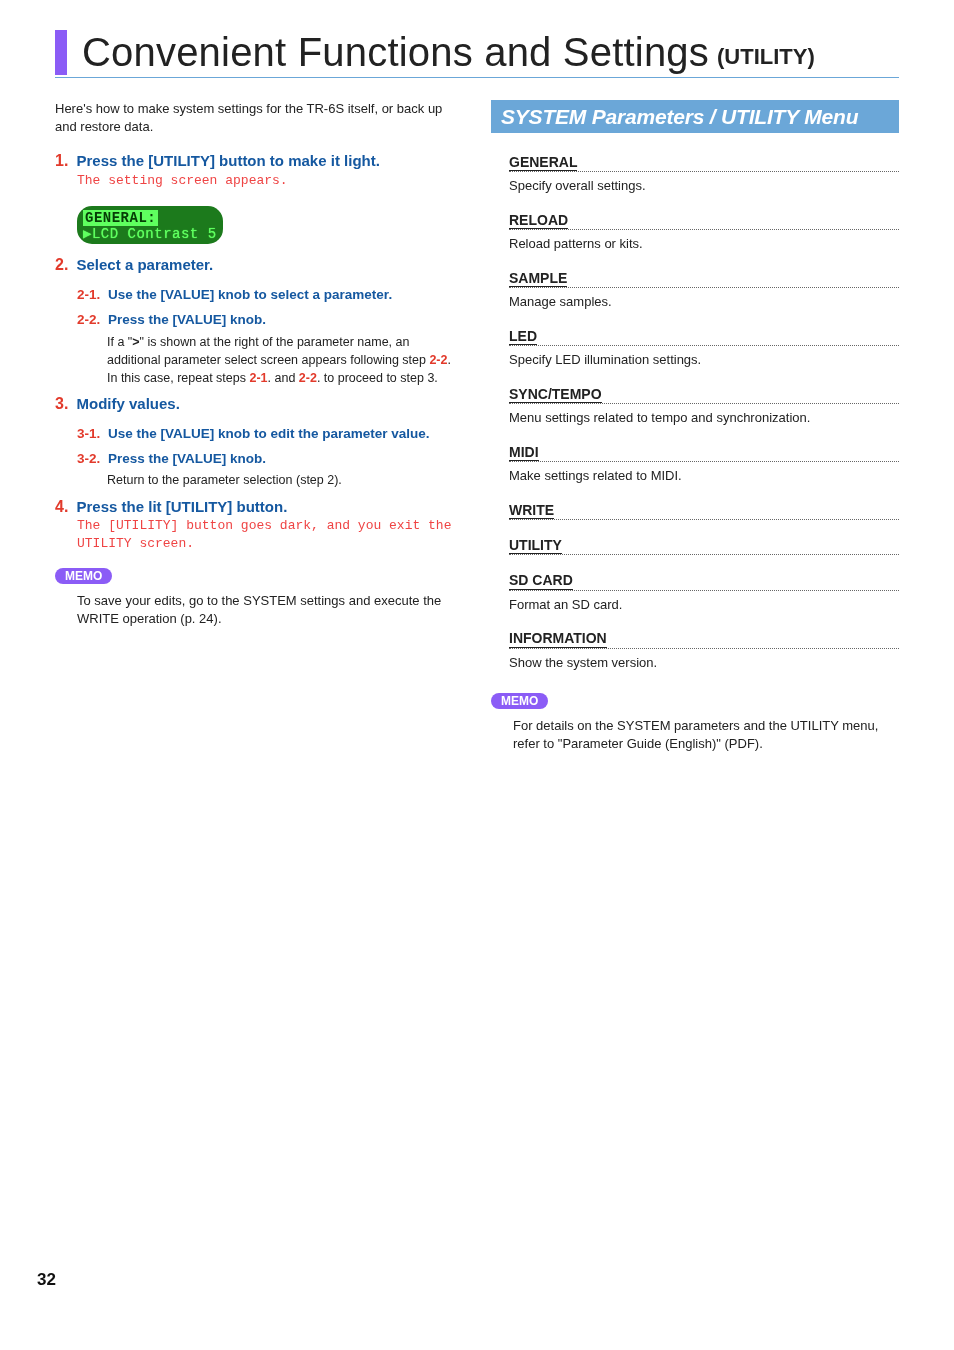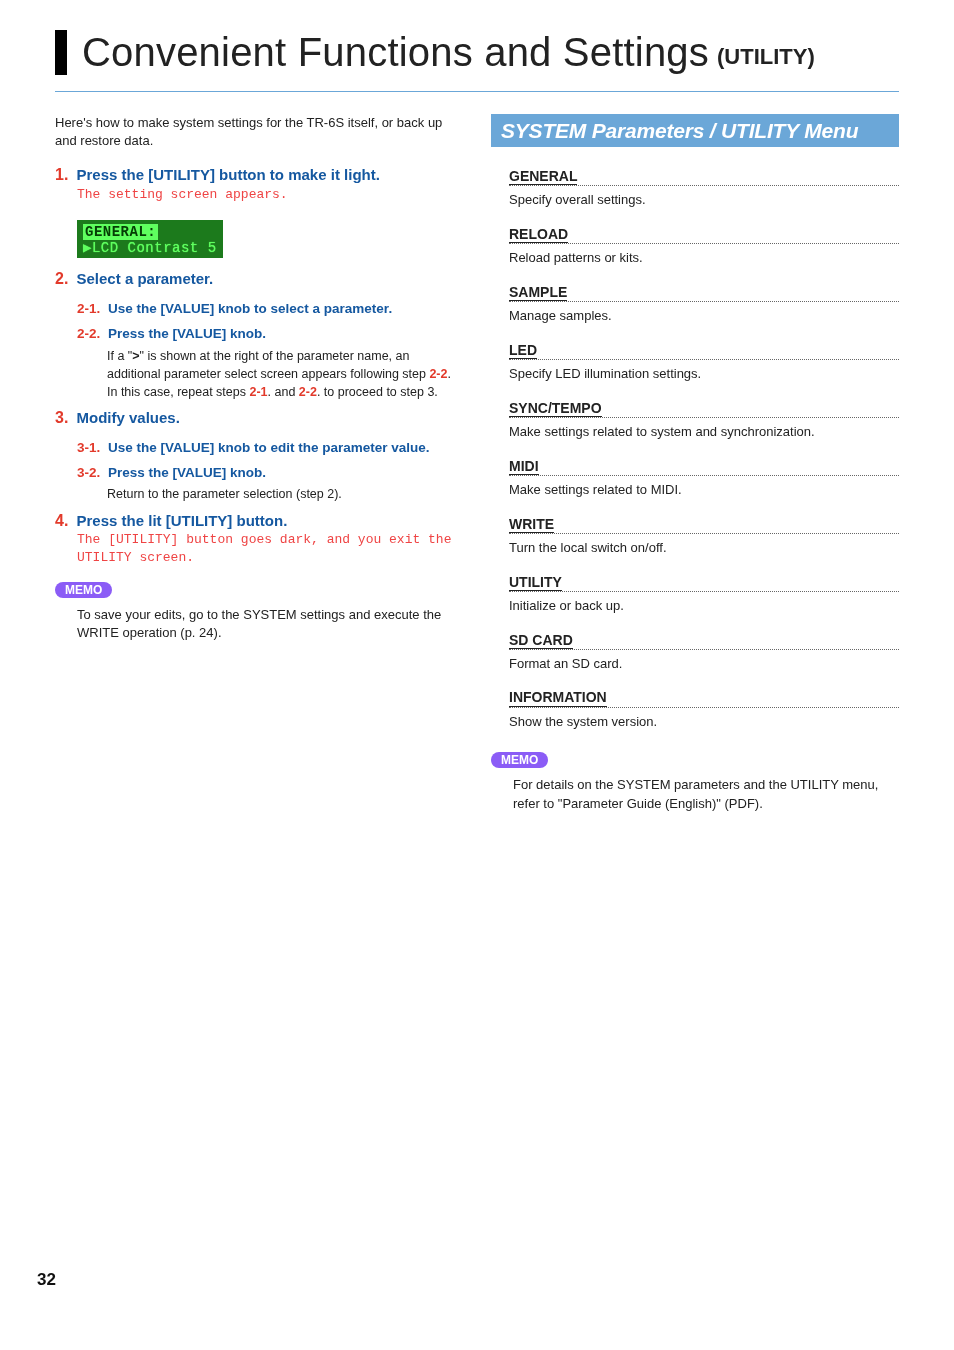--- a/index.html
+++ b/index.html
@@ -10,23 +10,23 @@
     height: 1350px;
     position: relative;
     color: #222;
   }
   .page {
     padding: 30px 55px 0 55px;
   }
   .title-row {
     display: flex;
     align-items: flex-end;
-    border-left: 12px solid #000000;
+    border-left: 12px solid #8b5cf6;
     padding-left: 15px;
-    margin-bottom: 16px;
+    margin-bottom: 2px;
   }
   .title-main {
     font-size: 40px;
     font-weight: 400;
     color: #222;
     letter-spacing: 0.2px;
   }
   .title-sub {
     font-size: 22px;
     font-weight: 600;
@@ -79,20 +79,21 @@
     background: #1c7a1c;
     color: #5fff5f;
     font-family: "Courier New", monospace;
     font-size: 14px;
     line-height: 1.15;
     padding: 4px 6px 2px 6px;
     display: inline-block;
     margin: 6px 0 10px 22px;
     letter-spacing: 0.5px;
     text-shadow: 0 0 1px #5fff5f;
+    border-radius: 15px;
   }
   .lcd-line1 { background: #5fff5f; color: #053d05; display:inline-block; padding: 0 2px; font-weight:bold;}
   .substep {
     margin-left: 22px;
     margin-bottom: 6px;
   }
   .substep-head {
     font-size: 13.5px;
     font-weight: 700;
     color: #1558a0;
@@ -284,33 +285,31 @@
           <div class="param-item">
             <div class="param-title"><span>SAMPLE</span></div>
             <div class="param-desc">Manage samples.</div>
           </div>
           <div class="param-item">
             <div class="param-title"><span>LED</span></div>
             <div class="param-desc">Specify LED illumination settings.</div>
           </div>
           <div class="param-item">
             <div class="param-title"><span>SYNC/TEMPO</span></div>
-            <div class="param-desc">Make settings related to system and synchronization.</div>
+            <div class="param-desc">Menu settings related to tempo and synchronization.</div>
           </div>
           <div class="param-item">
             <div class="param-title"><span>MIDI</span></div>
             <div class="param-desc">Make settings related to MIDI.</div>
           </div>
           <div class="param-item">
             <div class="param-title"><span>WRITE</span></div>
-            <div class="param-desc">Turn the local switch on/off.</div>
           </div>
           <div class="param-item">
             <div class="param-title"><span>UTILITY</span></div>
-            <div class="param-desc">Initialize or back up.</div>
           </div>
           <div class="param-item">
             <div class="param-title"><span>SD CARD</span></div>
             <div class="param-desc">Format an SD card.</div>
           </div>
           <div class="param-item">
             <div class="param-title"><span>INFORMATION</span></div>
             <div class="param-desc">Show the system version.</div>
           </div>
         </div>

